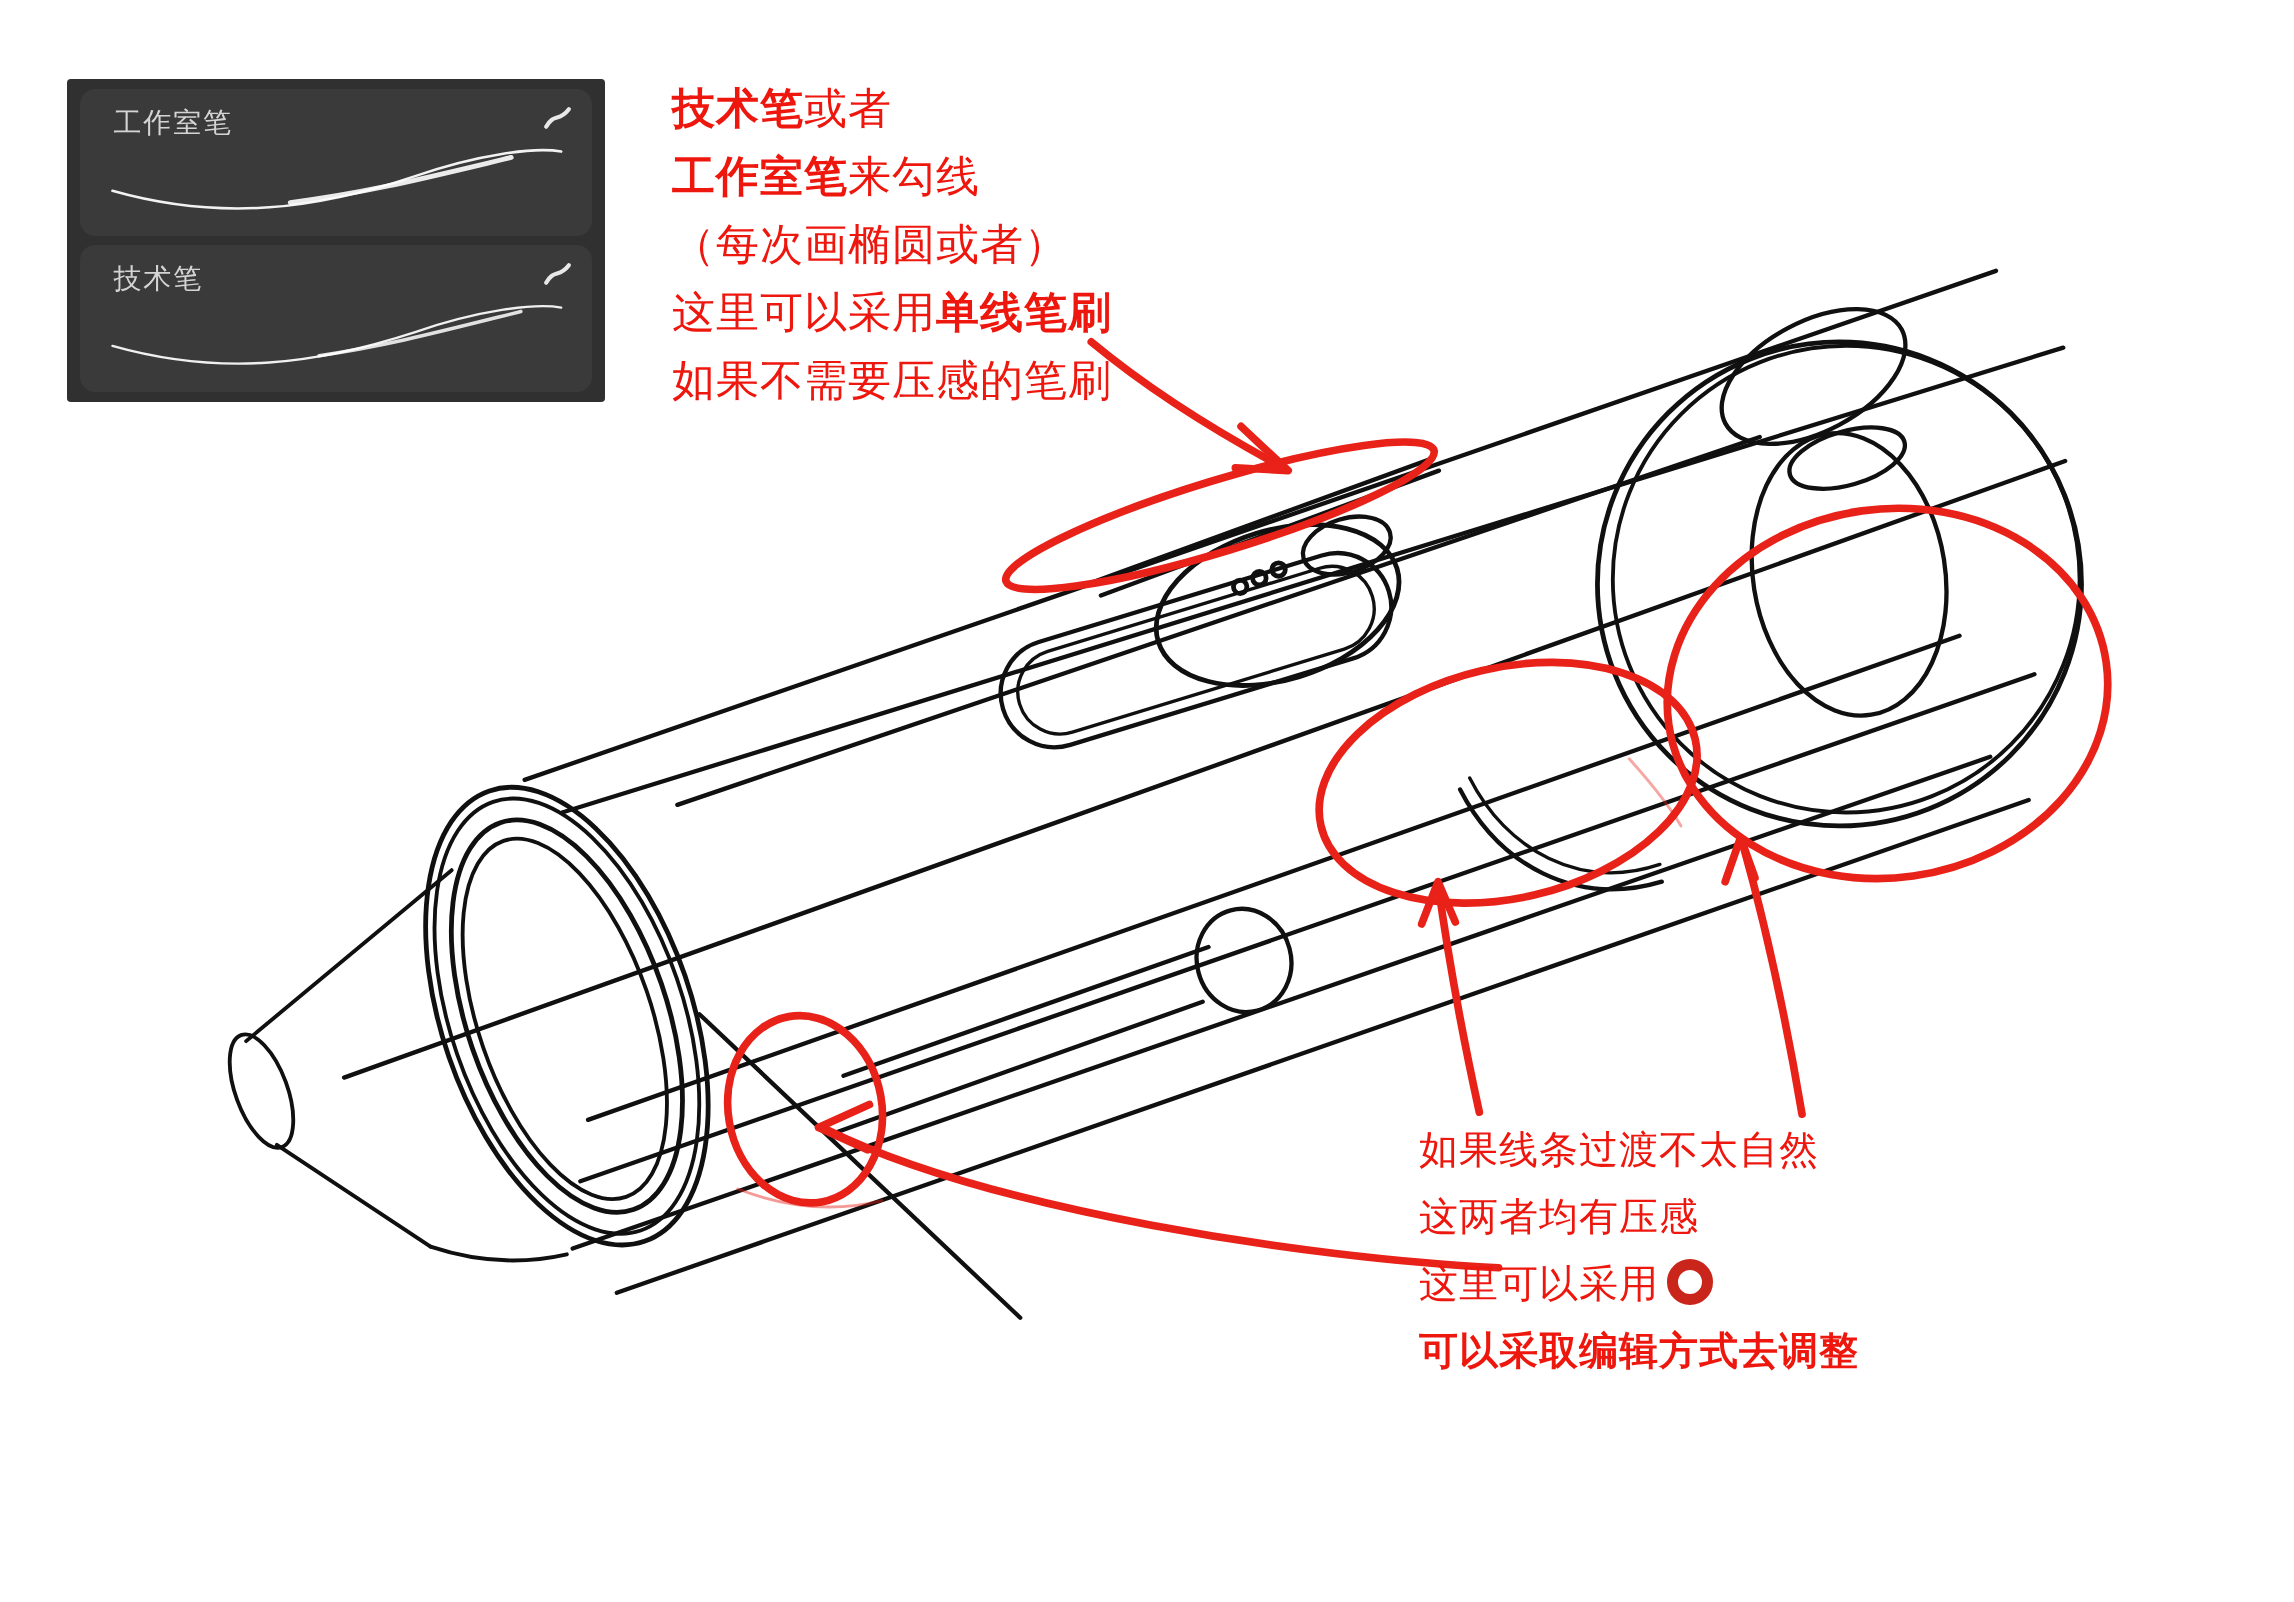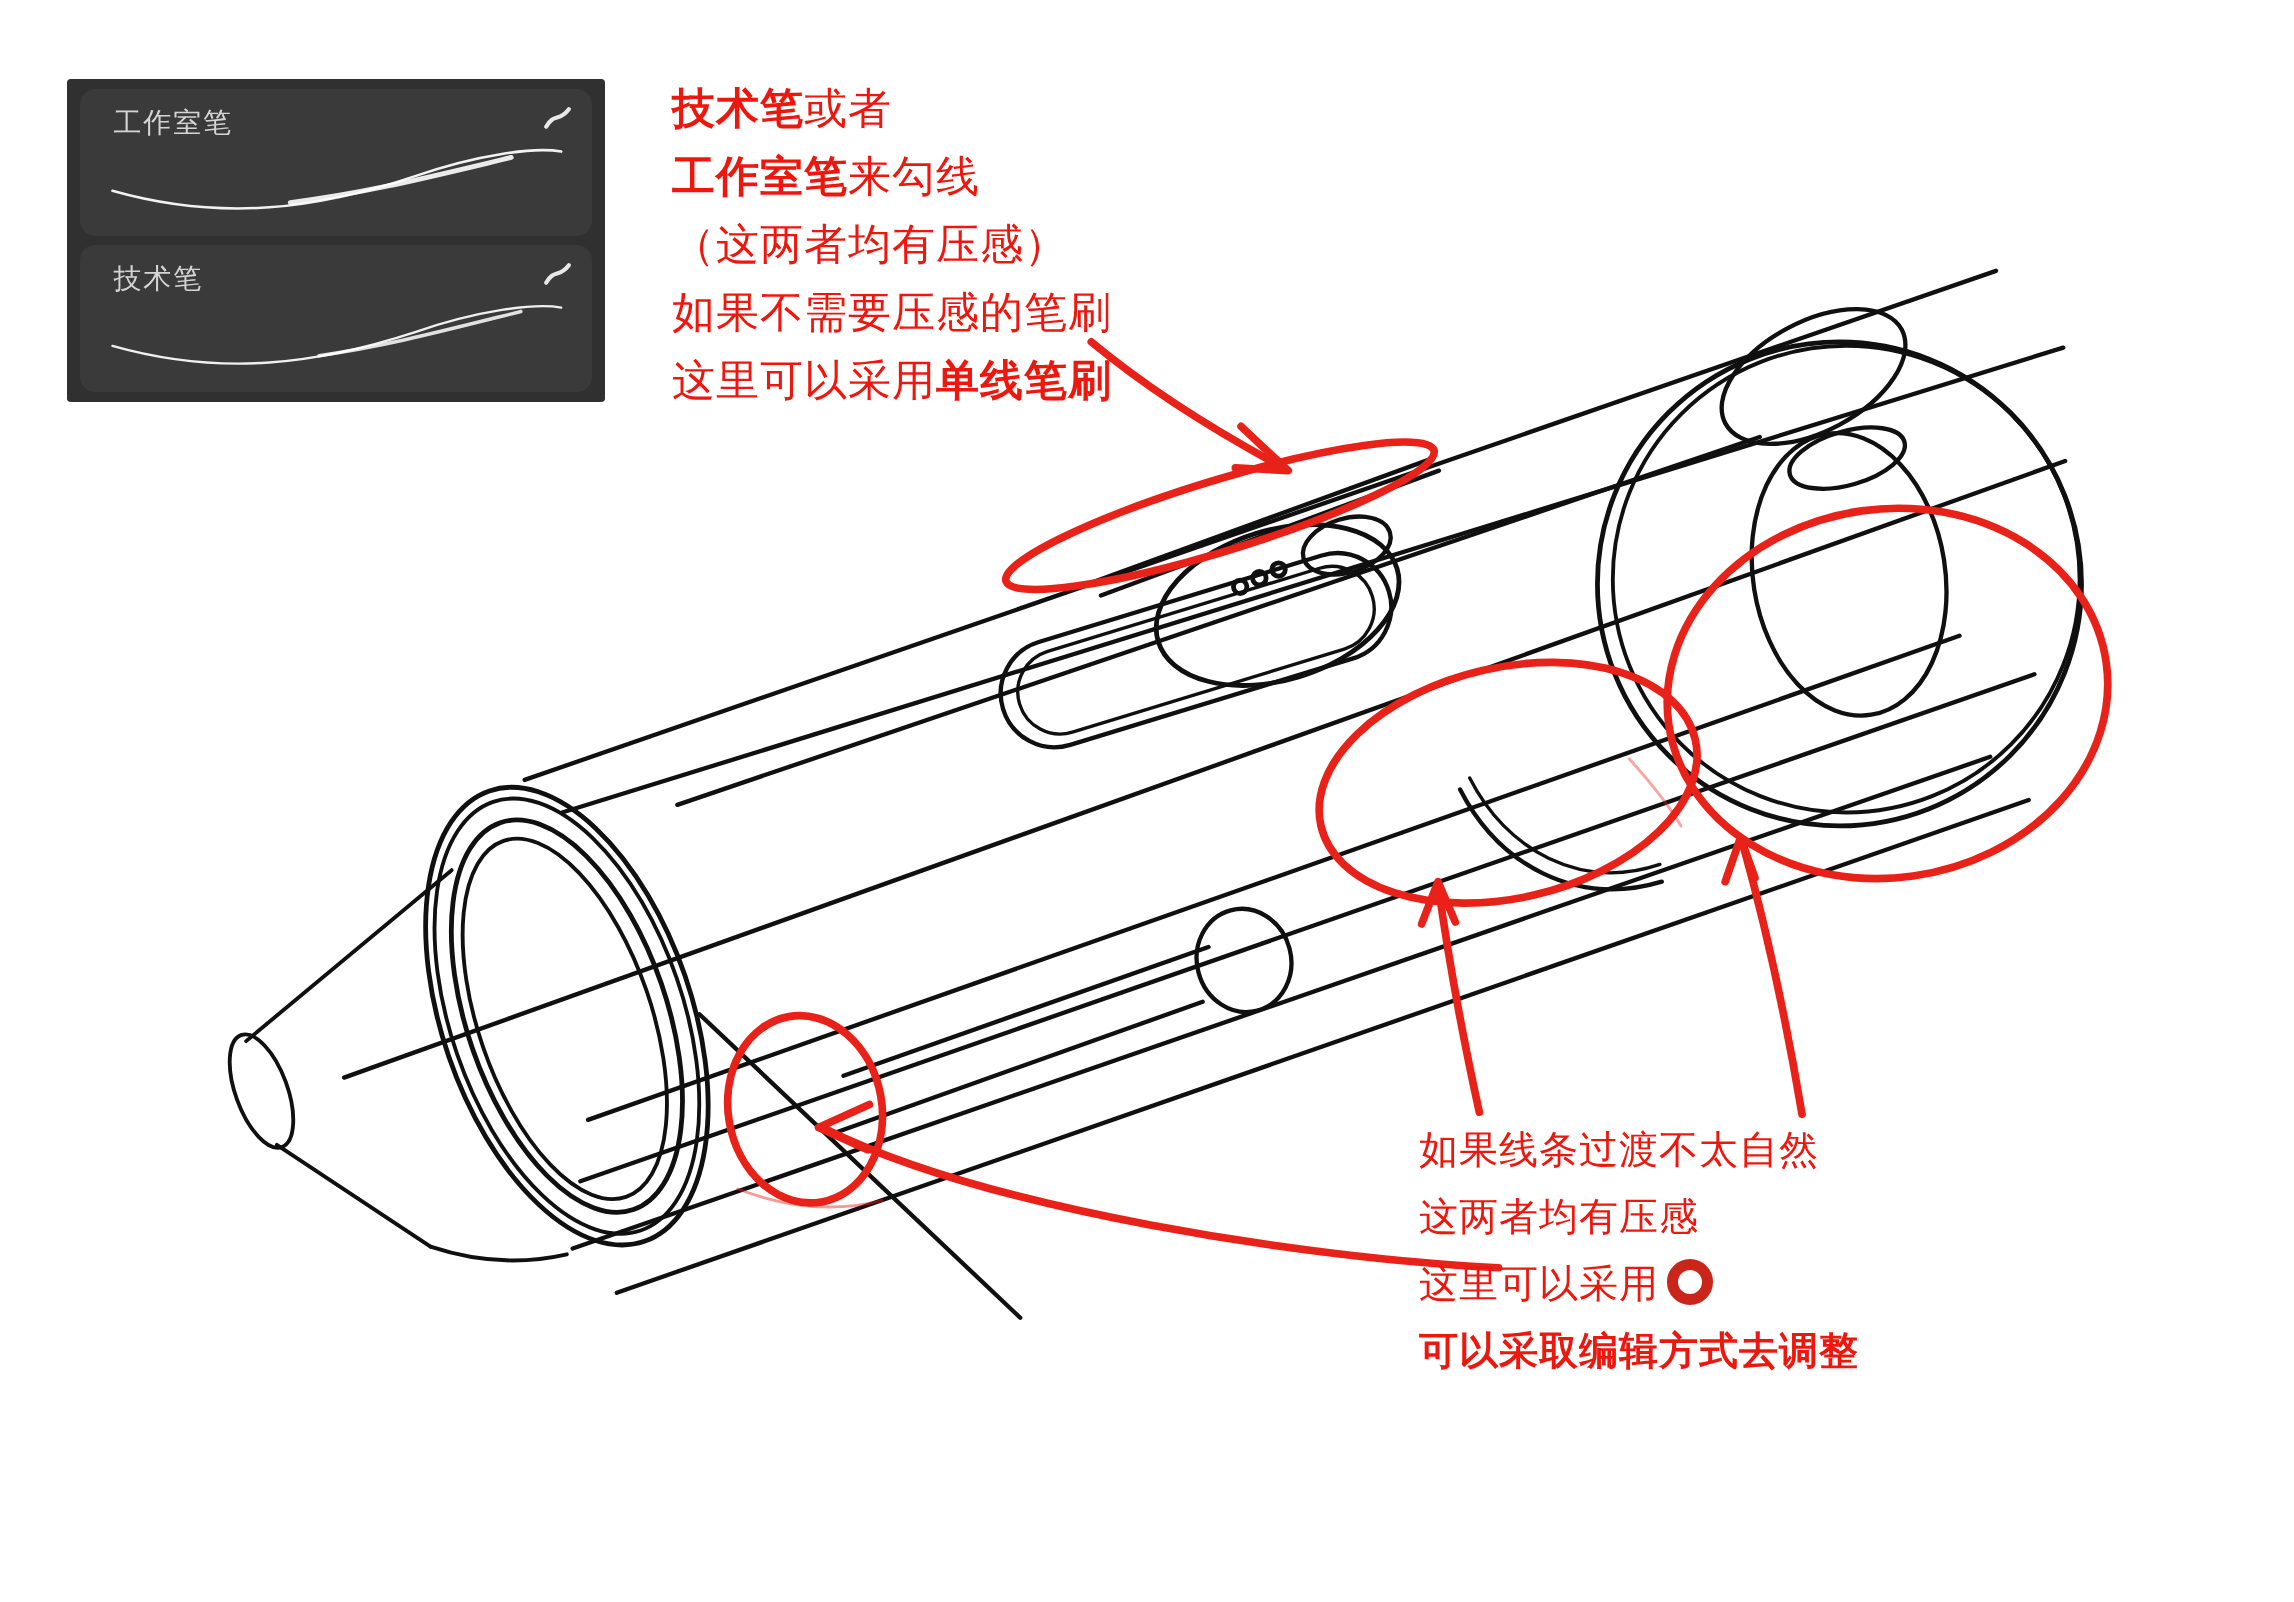--- a/index.html
+++ b/index.html
@@ -157,27 +157,27 @@
   </div>
 
   <div class="note note-top">
     <div class="line">
       <span class="seg b">技术笔</span><span class="seg">或者</span>
     </div>
     <div class="line">
       <span class="seg b">工作室笔</span><span class="seg">来勾线</span>
     </div>
     <div class="line">
-      <span class="seg">（这两者均有压感）</span>
+      <span class="seg">（每次画椭圆或者）</span>
+    </div>
+    <div class="line">
+      <span class="seg">这里可以采用</span><span class="seg b">单线笔刷</span>
     </div>
     <div class="line">
       <span class="seg">如果不需要压感的笔刷</span>
-    </div>
-    <div class="line">
-      <span class="seg">这里可以采用</span><span class="seg b">单线笔刷</span>
     </div>
   </div>
 
   <div class="note note-bottom">
     <div class="line">
       <span class="seg">如果线条过渡不太自然</span>
     </div>
     <div class="line">
       <span class="seg">这两者均有压感</span>
     </div>

